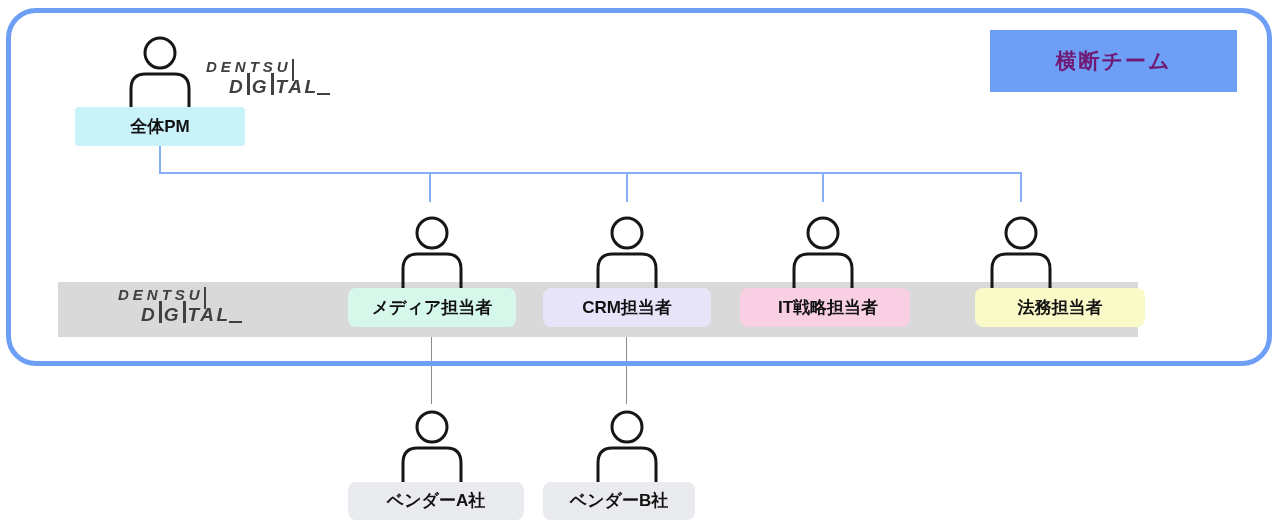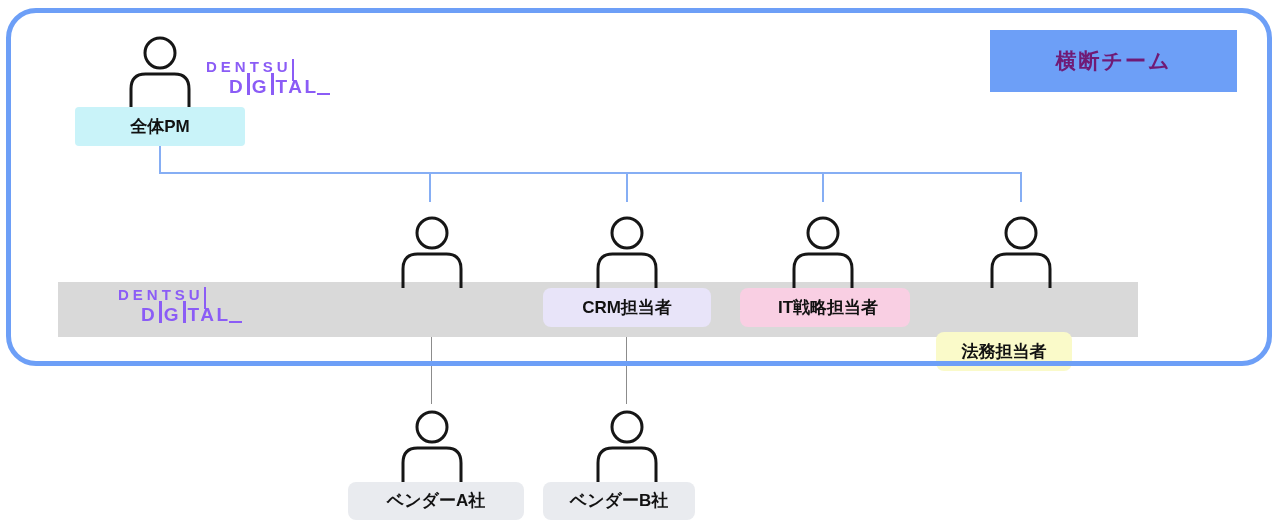--- a/index.html
+++ b/index.html
@@ -26,21 +26,21 @@
   .tag.role   { top:288px; height:39px; line-height:39px; border-radius:8px; font-size:17px; }
   .tag.vendor { top:482px; height:38px; line-height:38px; border-radius:8px; font-size:17px; }
 
   
   .band { position:absolute; left:58px; top:282px; width:1080px; height:55px; z-index:1; }
 
   
   .line { position:absolute; z-index:0; }
 
   
-  .ddlogo { position:absolute; color:#8b5cf6; font-weight:600; z-index:2; }
+  .ddlogo { position:absolute; color:#404040; font-weight:600; z-index:2;font-style:italic; }
   .ddlogo .r1 { display:flex; align-items:flex-start; font-size:15px; letter-spacing:4px;
                 line-height:14px; }
   .ddlogo .r1 .vbar { width:2.5px; height:22px; background:currentColor; margin-left:0; margin-top:-1px; }
   .ddlogo .r2 { display:flex; align-items:flex-end; margin-left:23px; margin-top:-8px;
                 font-size:19px; letter-spacing:2.5px; line-height:17px; }
   .ddlogo .r2 .vbar { width:2.5px; height:22px; background:currentColor; margin:0 2px; }
   .ddlogo .r2 .lfoot { width:13px; height:2.5px; background:currentColor; margin-left:-2px; }
 </style>
 </head>
 <body>
@@ -119,23 +119,24 @@
         <path d="M4 72 L4 53 Q4 38 18.5 38 L47.5 38 Q62 38 62 53 L62 72" fill="none" stroke="#161616" stroke-width="3"></path>
       </svg>
   </div>
   <div class="person" style="left:988px; top:216px;">
     <svg width="66" height="72" viewBox="0 0 66 72">
         <circle cx="33" cy="17" r="15" fill="#ffffff" stroke="#161616" stroke-width="3"></circle>
         <path d="M4 72 L4 53 Q4 38 18.5 38 L47.5 38 Q62 38 62 53 L62 72" fill="none" stroke="#161616" stroke-width="3"></path>
       </svg>
   </div>
 
+  <div class="tag role" style="left: 348px; width: 168px; background: rgb(213, 248, 234);">メディア担当者</div>
   <div class="tag role" style="left: 543px; width: 168px; background: rgb(232, 228, 249);">CRM担当者</div>
   <div class="tag role" style="left: 740px; width: 170px; background: rgb(249, 207, 227); padding-left: 6px;">IT戦略担当者</div>
-  <div class="tag role" style="left: 936px; width: 136px; background: rgb(250, 250, 201); margin-top: 44px;">法務担当者</div>
+  <div class="tag role" style="left: 975px; width: 170px; background: rgb(250, 250, 201);">法務担当者</div>
 
   <div class="person" style="left:399px; top:410px;">
     <svg width="66" height="72" viewBox="0 0 66 72">
         <circle cx="33" cy="17" r="15" fill="#ffffff" stroke="#161616" stroke-width="3"></circle>
         <path d="M4 72 L4 53 Q4 38 18.5 38 L47.5 38 Q62 38 62 53 L62 72" fill="none" stroke="#161616" stroke-width="3"></path>
       </svg>
   </div>
   <div class="person" style="left:594px; top:410px;">
     <svg width="66" height="72" viewBox="0 0 66 72">
         <circle cx="33" cy="17" r="15" fill="#ffffff" stroke="#161616" stroke-width="3"></circle>

